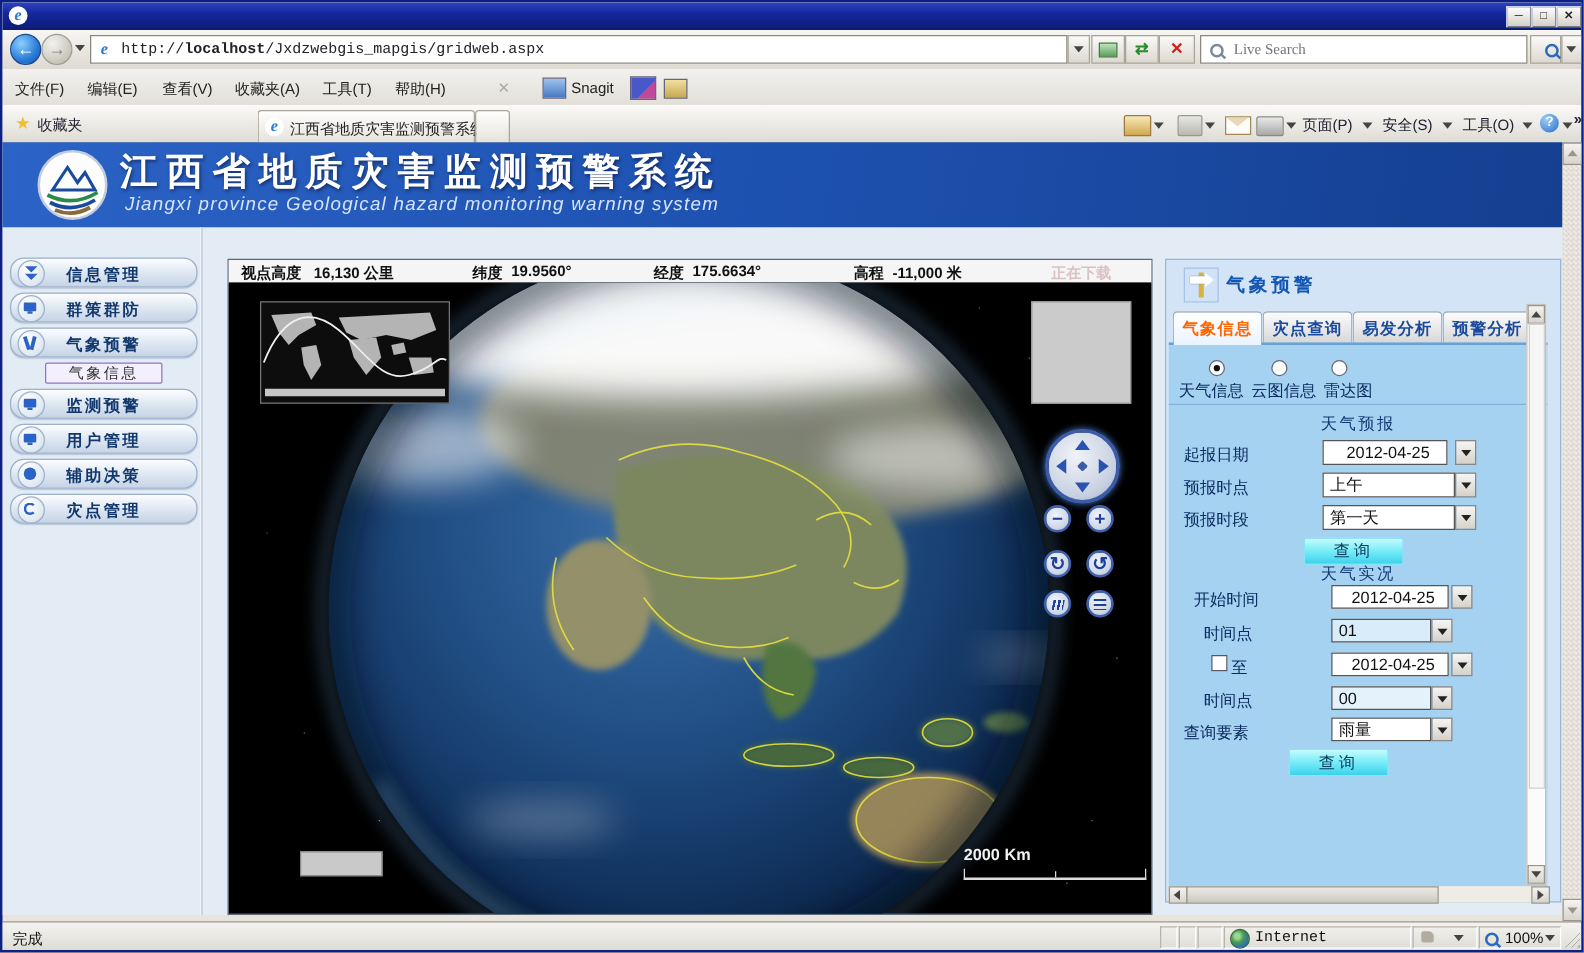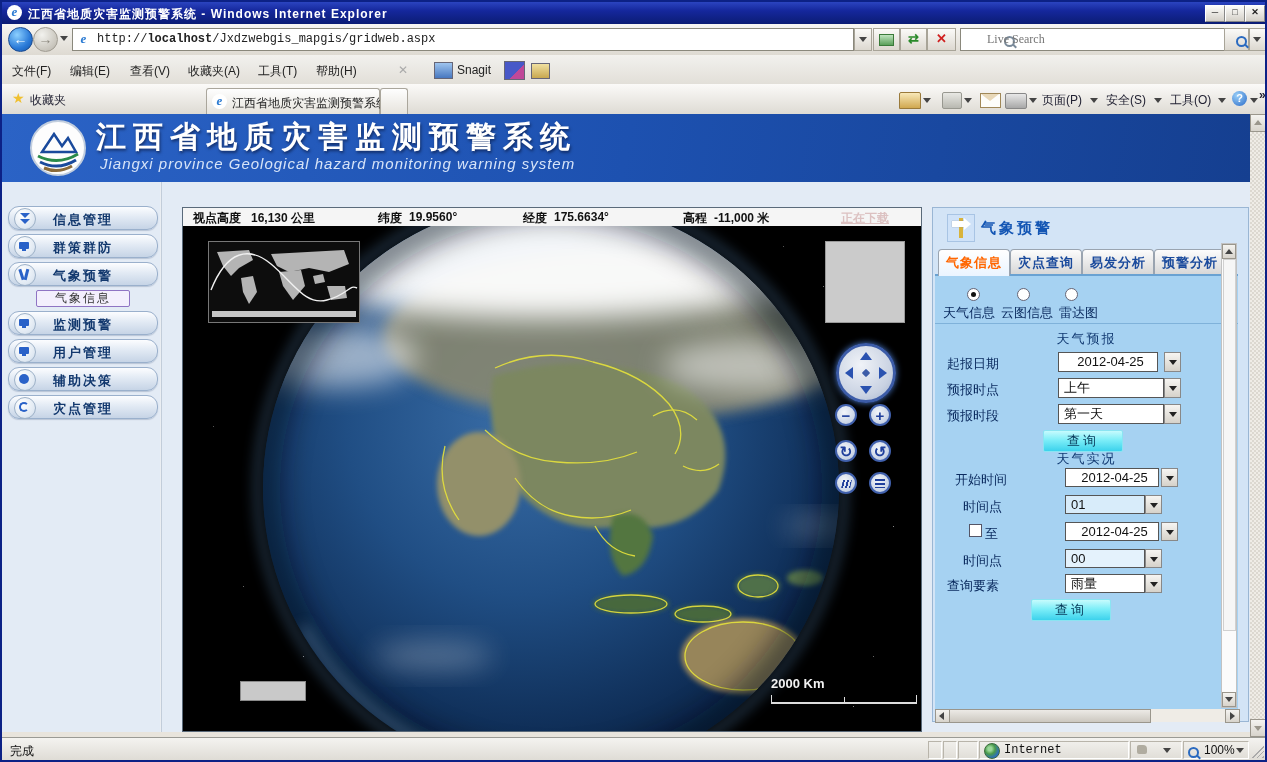--- a/index.html
+++ b/index.html
@@ -21,21 +21,21 @@
   
   .addrbar{left:0;top:22px;width:100%;height:31px;
     background:linear-gradient(#f7f6f3,#dedad2);border-bottom:1px solid #b8b4aa;}
   .navcirc{width:23px;height:23px;border-radius:50%;text-align:center;
     font:bold 14px/22px "Liberation Sans",sans-serif;}
   .back{background:radial-gradient(circle at 35% 30%,#8cd0ff,#2a7ad8 60%,#1254a8);color:#fff;border:1px solid #1a4a90;}
   .fwd{background:radial-gradient(circle at 35% 30%,#f2f2ee,#cfccc4 60%,#b6b2a8);color:#8a867c;border:1px solid #a09c92;}
   .caret{width:0;height:0;border-left:4px solid transparent;border-right:4px solid transparent;border-top:5px solid #444;}
   .addrfield{background:#fff;border:1px solid #8a887c;font:12px/19px "Liberation Mono",monospace;color:#222;white-space:nowrap;overflow:hidden;}
   .tbtn{background:linear-gradient(#fbfaf8,#dcd8d0);border:1px solid #a8a498;text-align:center;}
-  .searchbox{background:#fff;border:1px solid #8a887c;padding-left:36px;}
+  .searchbox{background:#fff;border:1px solid #8a887c;}
   .searchbox input{border:0;outline:0;background:transparent;width:200px;
     font:12px "Liberation Serif",serif;color:#777;}
   .mag{display:inline-block;width:7px;height:7px;border:2px solid #7a8a9a;border-radius:50%;position:relative;}
   .mag::after{content:"";position:absolute;left:6px;top:7px;width:5px;height:2px;background:#7a8a9a;transform:rotate(45deg);}
   .mag.blue{border-color:#2a6ac0;}.mag.blue::after{background:#2a6ac0;}
 
   
   .menubar{left:0;top:53px;width:100%;height:29px;background:linear-gradient(#f2f1ee,#e2dfd8);}
   .menu-item{font-size:12px;color:#222;top:8px;white-space:nowrap;}
   .sq-icon{border:1px solid #667;}
@@ -151,21 +151,20 @@
   .grip{width:12px;height:12px;background:
     linear-gradient(135deg,transparent 50%,#aaa 50%,#aaa 55%,transparent 55%,transparent 70%,#aaa 70%,#aaa 75%,transparent 75%,transparent 90%,#aaa 90%);}
 </style>
 </head>
 <body>
 
 <div class="window">
 
   <div class="abs titlebar">
     <div class="abs ie-badge" style="left:5px;top:3px;">e</div>
-    <div class="abs title-text">江西省地质灾害监测预警系统 - Windows Internet Explorer</div>
     <div class="abs winbtn" style="left:1203px;top:3px;">─</div>
     <div class="abs winbtn" style="left:1223px;top:3px;">□</div>
     <div class="abs winbtn" style="left:1243px;top:3px;">✕</div>
   </div>
 
   <div class="abs addrbar">
     <div class="abs navcirc back" style="left:6px;top:3px;">←</div>
     <div class="abs navcirc fwd" style="left:31px;top:3px;">→</div>
     <div class="abs caret" style="left:58px;top:12px;"></div>
     <div class="abs addrfield" style="left:70px;top:4px;width:780px;height:21px;">
@@ -299,21 +298,21 @@
   <div class="abs map">
     <div class="abs mapbar">
       <b class="abs" style="left:10px;top:2px;">视点高度</b>
       <b class="abs" style="left:68px;top:2px;">16,130 公里</b>
       <b class="abs" style="left:195px;top:2px;">纬度</b>
       <b class="abs" style="left:226px;top:2px;">19.9560°</b>
       <b class="abs" style="left:340px;top:2px;">经度</b>
       <b class="abs" style="left:371px;top:2px;">175.6634°</b>
       <b class="abs" style="left:500px;top:2px;">高程</b>
       <b class="abs" style="left:531px;top:2px;">-11,000 米</b>
-      <span class="abs loading-hint" style="left:658px;top:2px;text-decoration:underline;">正在下载</span>
+      <span class="abs loading-hint" style="left:658px;top:2px;">正在下载</span>
     </div>
     <div class="abs mapcanvas">
       <div class="abs stars"></div>
 
       <svg class="abs" style="left:0;top:0;" width="738" height="505" viewBox="0 0 738 505">
         <defs>
           <radialGradient id="ocean" cx="45%" cy="38%" r="68%">
             <stop offset="0%" stop-color="#3a6ea8"></stop>
               <stop offset="45%" stop-color="#204e84"></stop>
             <stop offset="78%" stop-color="#10305a"></stop>

